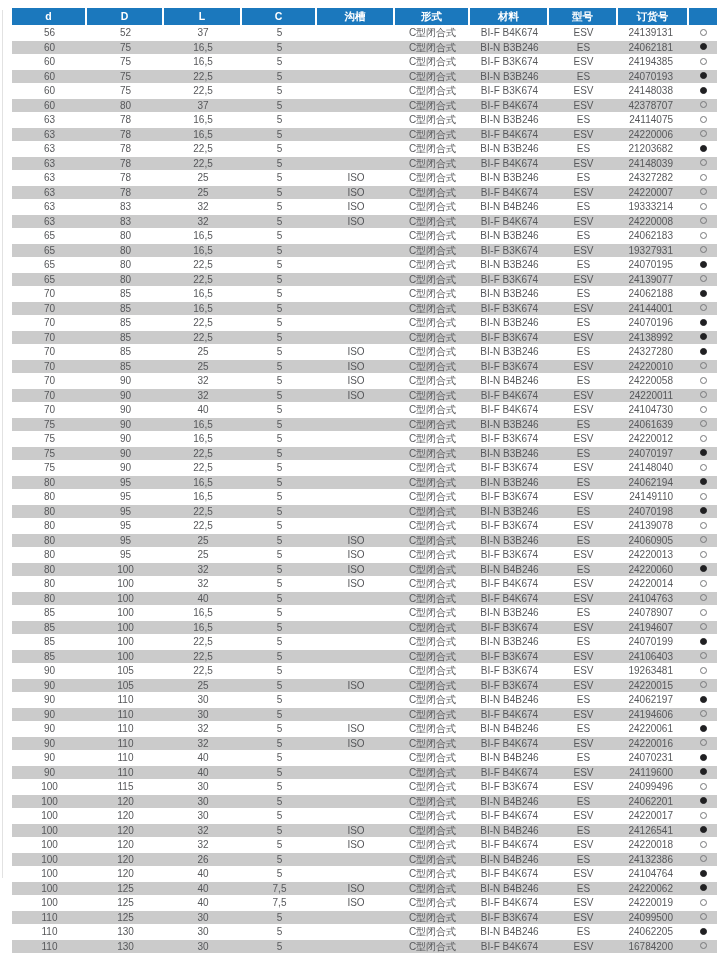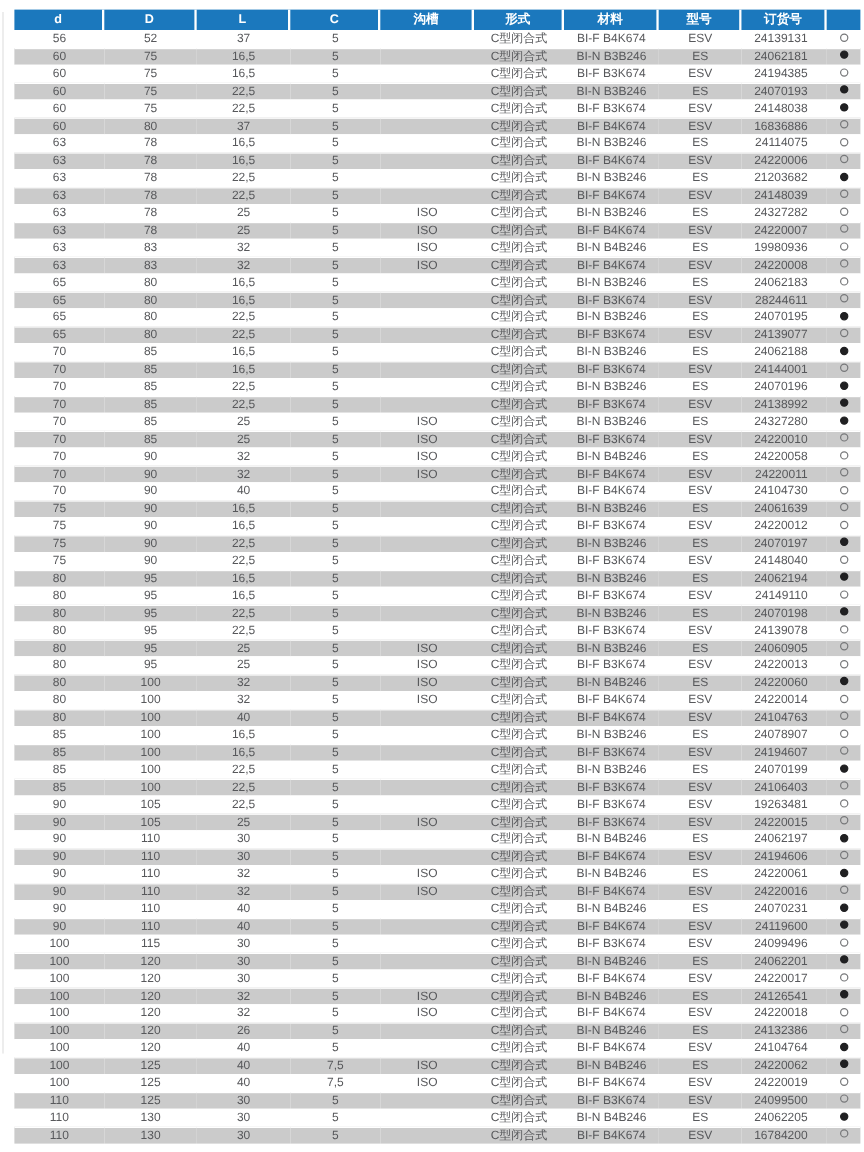--- a/index.html
+++ b/index.html
@@ -136,21 +136,21 @@
         </tr>
         <tr>
           <td class="c0">60</td>
           <td class="c1">80</td>
           <td class="c2">37</td>
           <td class="c3">5</td>
           <td class="c4"></td>
           <td class="c5">C型闭合式</td>
           <td class="c6">BI-F B4K674</td>
           <td class="c7">ESV</td>
-          <td class="c8">16836886</td>
+          <td class="c8">42378707</td>
           <td class="c9"><span class="dot open"></span></td>
         </tr>
         <tr>
           <td class="c0">63</td>
           <td class="c1">78</td>
           <td class="c2">16,5</td>
           <td class="c3">5</td>
           <td class="c4"></td>
           <td class="c5">C型闭合式</td>
           <td class="c6">BI-N B3B246</td>
@@ -220,21 +220,21 @@
         </tr>
         <tr>
           <td class="c0">63</td>
           <td class="c1">83</td>
           <td class="c2">32</td>
           <td class="c3">5</td>
           <td class="c4">ISO</td>
           <td class="c5">C型闭合式</td>
           <td class="c6">BI-N B4B246</td>
           <td class="c7">ES</td>
-          <td class="c8">19980936</td>
+          <td class="c8">19333214</td>
           <td class="c9"><span class="dot open"></span></td>
         </tr>
         <tr>
           <td class="c0">63</td>
           <td class="c1">83</td>
           <td class="c2">32</td>
           <td class="c3">5</td>
           <td class="c4">ISO</td>
           <td class="c5">C型闭合式</td>
           <td class="c6">BI-F B4K674</td>
@@ -256,21 +256,21 @@
         </tr>
         <tr>
           <td class="c0">65</td>
           <td class="c1">80</td>
           <td class="c2">16,5</td>
           <td class="c3">5</td>
           <td class="c4"></td>
           <td class="c5">C型闭合式</td>
           <td class="c6">BI-F B3K674</td>
           <td class="c7">ESV</td>
-          <td class="c8">28244611</td>
+          <td class="c8">19327931</td>
           <td class="c9"><span class="dot open"></span></td>
         </tr>
         <tr>
           <td class="c0">65</td>
           <td class="c1">80</td>
           <td class="c2">22,5</td>
           <td class="c3">5</td>
           <td class="c4"></td>
           <td class="c5">C型闭合式</td>
           <td class="c6">BI-N B3B246</td>

